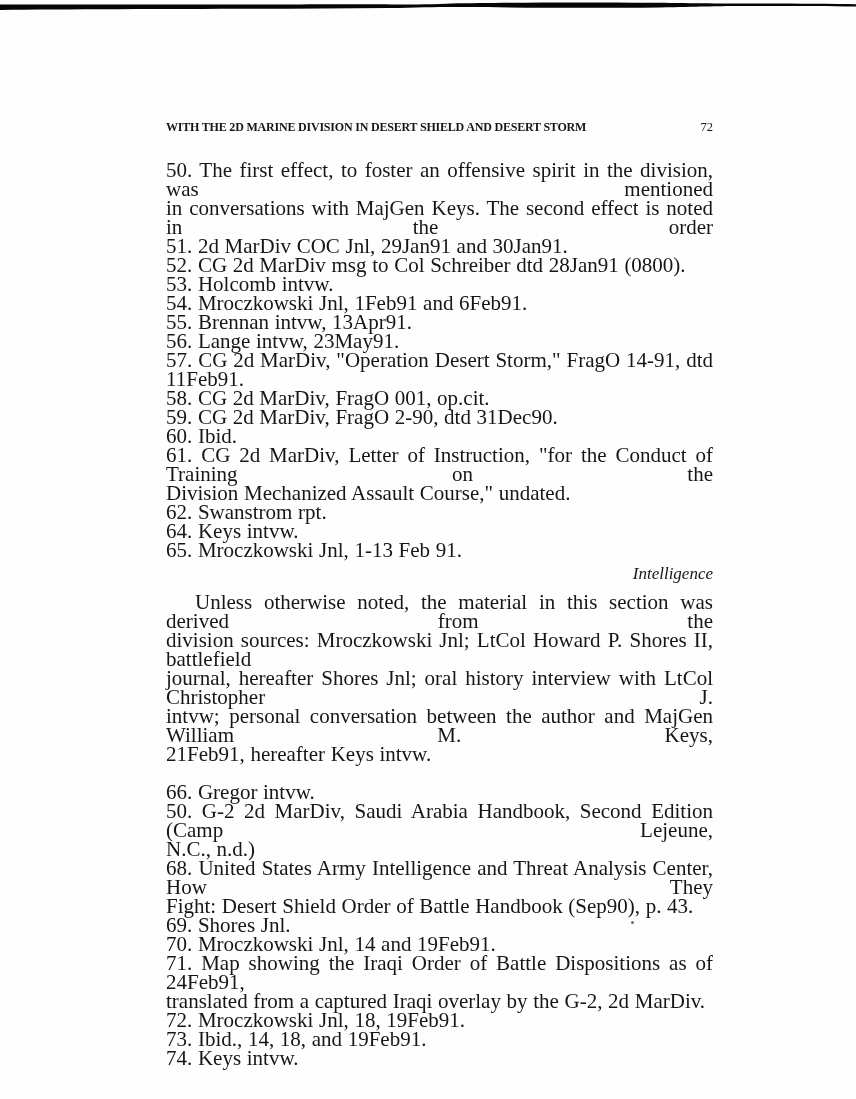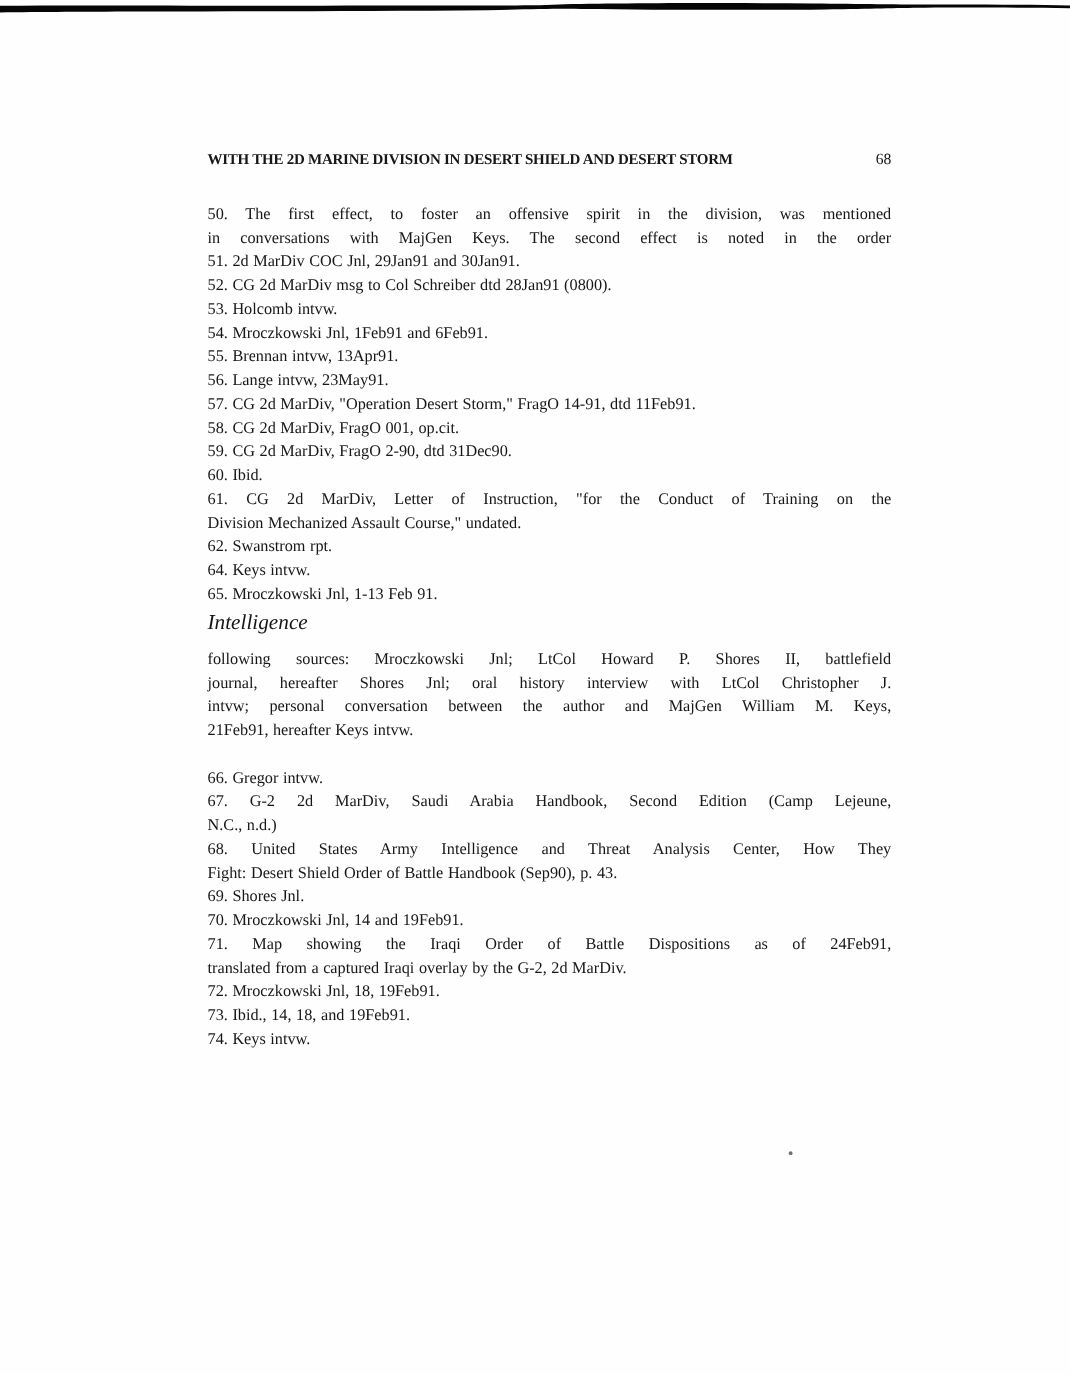--- a/index.html
+++ b/index.html
@@ -13,29 +13,29 @@
   }
   .scan-top { position: absolute; top: 0; left: 0; width: 856px; height: 16px; display: block; }
   .content { position: absolute; left: 166px; top: 118px; width: 547px; }
   .header-row {
     display: flex; justify-content: space-between; align-items: baseline;
     font-weight: bold; font-size: 12px; letter-spacing: -0.2px;
     line-height: 19px; margin-bottom: 24px; white-space: nowrap;
   }
   .pagenum { font-weight: normal; font-size: 12.5px; letter-spacing: 0; }
   .tl {
-    font-size: 13px; line-height: 19px;
+    font-size: 21px; line-height: 19px;
     text-align: justify; text-align-last: left;
     word-spacing: 0.4px;
   }
   .tl.stretch { text-align-last: justify; }
   .tl.indent { text-indent: 29px; }
   .it { }
   .heading {
-    text-align: left; font-style: italic;
+    text-align: right; font-style: italic;
     font-size: 17px; line-height: 21px;
     margin-top: 3px; margin-bottom: 9px;
   }
   .block2 { margin-top: 19px; }
   .speck { position: absolute; left: 631px; top: 921px; width: 3px; height: 3px; background: #6e6e6e; border-radius: 50%; }
 </style>
 </head>
 <body>
 
 <svg class="scan-top" viewBox="0 0 856 16" preserveAspectRatio="none" aria-hidden="true">
@@ -52,21 +52,21 @@
     C600,8.1 520,7.8 465,7.1
     C440,6.8 420,7.6 390,8.1
     C300,8.9 200,9.0 120,9.2
     C70,9.3 30,9.6 0,9.9
     Z"></path>
 </svg>
 
 <div class="content">
   <div class="header-row">
     <span>WITH THE 2D MARINE DIVISION IN DESERT SHIELD AND DESERT STORM</span>
-    <span class="pagenum">68</span>
+    <span class="pagenum">72</span>
   </div>
 
   <div>
       <div>
         <div class="tl stretch"><span>50. The first effect, to foster an offensive spirit in the division, was mentioned</span></div>
         <div class="tl stretch"><span>in conversations with MajGen Keys. The second effect is noted in the order</span></div>
       </div>
       <div>
         <div class="tl"><span>51. 2d MarDiv COC Jnl, 29Jan91 and 30Jan91.</span></div>
       </div>
@@ -109,33 +109,34 @@
       </div>
       <div>
         <div class="tl"><span>65. Mroczkowski Jnl, 1-13 Feb 91.</span></div>
       </div>
     </div>
 
   <div class="heading">Intelligence</div>
 
   <div>
       <div>
-        <div class="tl stretch"><span>following sources: Mroczkowski Jnl; LtCol Howard P. Shores II, battlefield</span></div>
+        <div class="tl stretch indent"><span>Unless otherwise noted, the material in this section was derived from the</span></div>
+        <div class="tl stretch"><span>division sources: Mroczkowski Jnl; LtCol Howard P. Shores II, battlefield</span></div>
         <div class="tl stretch"><span>journal, hereafter Shores Jnl; oral history interview with LtCol Christopher J.</span></div>
         <div class="tl stretch"><span>intvw; personal conversation between the author and MajGen William M. Keys,</span></div>
         <div class="tl"><span>21Feb91, hereafter Keys intvw.</span></div>
       </div>
     </div>
 
   <div class="block2">
       <div>
         <div class="tl"><span>66. Gregor intvw.</span></div>
       </div>
       <div>
-        <div class="tl stretch"><span>67. G-2 2d MarDiv, </span><span class="it">Saudi Arabia Handbook,</span><span> Second Edition (Camp Lejeune,</span></div>
+        <div class="tl stretch"><span>50. G-2 2d MarDiv, </span><span class="it">Saudi Arabia Handbook,</span><span> Second Edition (Camp Lejeune,</span></div>
         <div class="tl"><span>N.C., n.d.)</span></div>
       </div>
       <div>
         <div class="tl stretch"><span>68. United States Army Intelligence and Threat Analysis Center, </span><span class="it">How They</span></div>
         <div class="tl"><span class="it">Fight: Desert Shield Order of Battle Handbook</span><span> (Sep90), p. 43.</span></div>
       </div>
       <div>
         <div class="tl"><span>69. Shores Jnl.</span></div>
       </div>
       <div>

